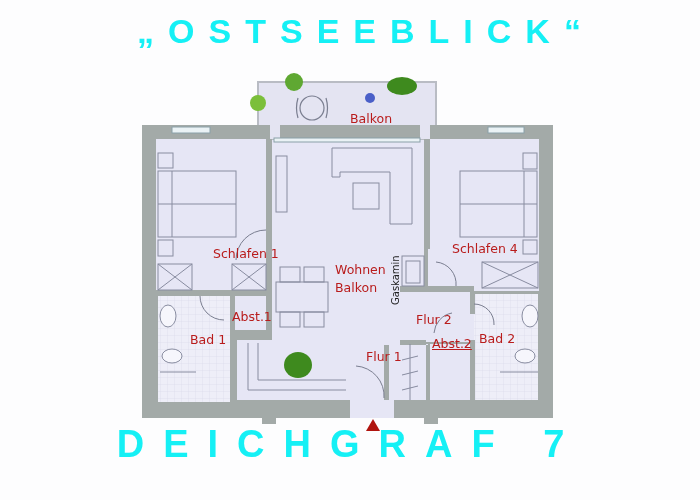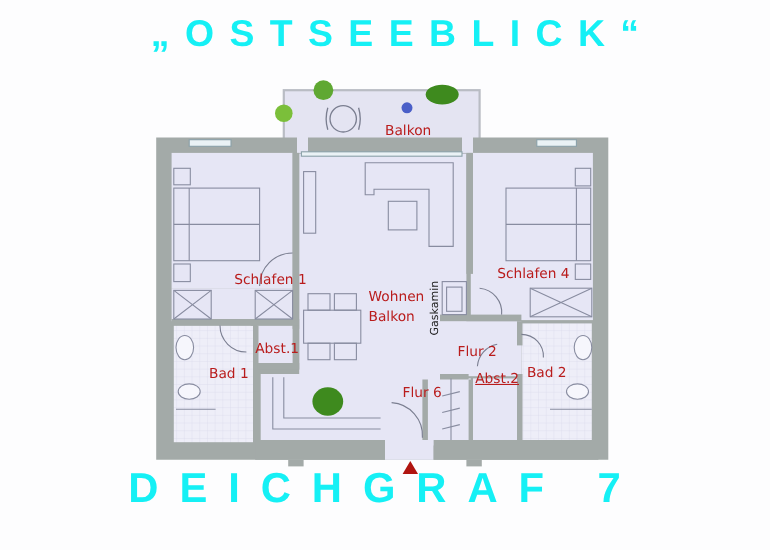--- a/index.html
+++ b/index.html
@@ -168,16 +168,16 @@
 <div class="lbl" style="left:350px;top:111px;">Balkon</div>
 <div class="lbl" style="left:175px;top:246px;padding-left:38px;">Schlafen 1</div>
 <div class="lbl" style="left:452px;top:241px;">Schlafen 4</div>
 <div class="lbl" style="left:335px;top:262px;">Wohnen</div>
 <div class="lbl" style="left:335px;top:280px;">Balkon</div>
 <div class="vlbl" style="left:390px;top:305px;">Gaskamin</div>
 <div class="lbl" style="left:232px;top:309px;">Abst.1</div>
 <div class="lbl" style="left:432px;top:336px;text-decoration:underline;">Abst.2</div>
 <div class="lbl" style="left:190px;top:332px;">Bad 1</div>
 <div class="lbl" style="left:479px;top:331px;">Bad 2</div>
-<div class="lbl" style="left:366px;top:349px;">Flur 6</div>
+<div class="lbl" style="left:366px;top:349px;">Flur 1</div>
 <div class="lbl" style="left:416px;top:312px;">Flur 2</div>
 
 <div id="bottom-title" class="title">DEICHGRAF 7</div>
 
 </body></html>

